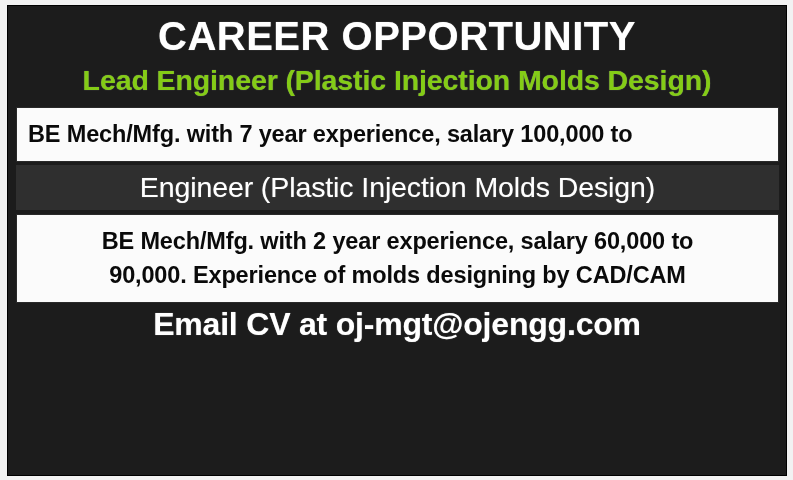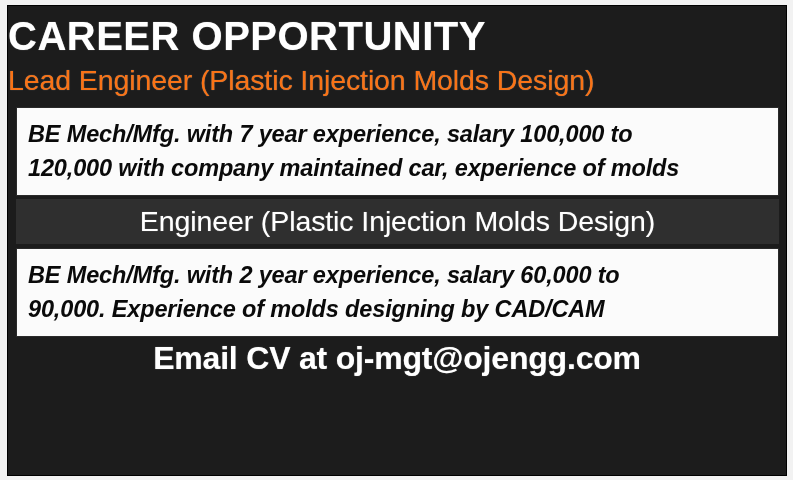--- a/index.html
+++ b/index.html
@@ -34,55 +34,55 @@
     display: flex;
     flex-direction: column;
     justify-content: flex-start;
     overflow: hidden;
   }
 
   
   .header-block {
     flex: 0 0 auto;
     padding: 6px 0 4px 0;
+    text-align: center;
   }
 
   .headline {
     color: #ffffff;
     font-weight: bold;
     font-size: 40px;
     line-height: 48px;
     letter-spacing: 0.5px;
     text-shadow: 0 0 1px rgba(255,255,255,0.55);
     white-space: nowrap;
   }
 
   .subhead {
-    color: #f97316;
-    font-weight: normal;
+    color: #84cc16;
+    font-weight: bold;
     font-size: 28.5px;
     line-height: 40px;
     letter-spacing: -0.1px;
     text-shadow: 0 0 1px rgba(255,255,255,0.45);
     white-space: nowrap;
   }
 
   
   .body-panel {
     flex: 0 0 auto;
     background: #fbfbfb;
     color: #0a0a0a;
     margin: 0 7px 0 8px;
     border: 1px solid #2a2a2a;
     box-sizing: border-box;
     padding: 9px 11px 10px 11px;
-    font-style: italic;
   }
   #body-panel-1 { margin-top: 3px; }
-  #body-panel-2 { margin-top: 2px; }
+  #body-panel-2 { margin-top: 2px; text-align: center; }
 
   .body-line {
     font-weight: bold;
     font-size: 23.5px;
     line-height: 34px;
     letter-spacing: -0.15px;
     white-space: nowrap;
   }
 
   
@@ -128,21 +128,20 @@
 <div id="ad-card">
   <div id="ad-inner">
 
     <div class="header-block">
       <div class="headline">CAREER OPPORTUNITY</div>
       <div class="subhead">Lead Engineer (Plastic Injection Molds Design)</div>
     </div>
 
     <div class="body-panel" id="body-panel-1">
       <div class="body-line">BE Mech/Mfg. with 7 year experience, salary 100,000 to</div>
-      <div class="body-line">120,000 with company maintained car, experience of molds</div>
     </div>
 
     <div class="band-block">
       <div class="band-title">Engineer (Plastic Injection Molds Design)</div>
     </div>
 
     <div class="body-panel" id="body-panel-2">
       <div class="body-line">BE Mech/Mfg. with 2 year experience, salary 60,000 to</div>
       <div class="body-line">90,000. Experience of molds designing by CAD/CAM</div>
     </div>

